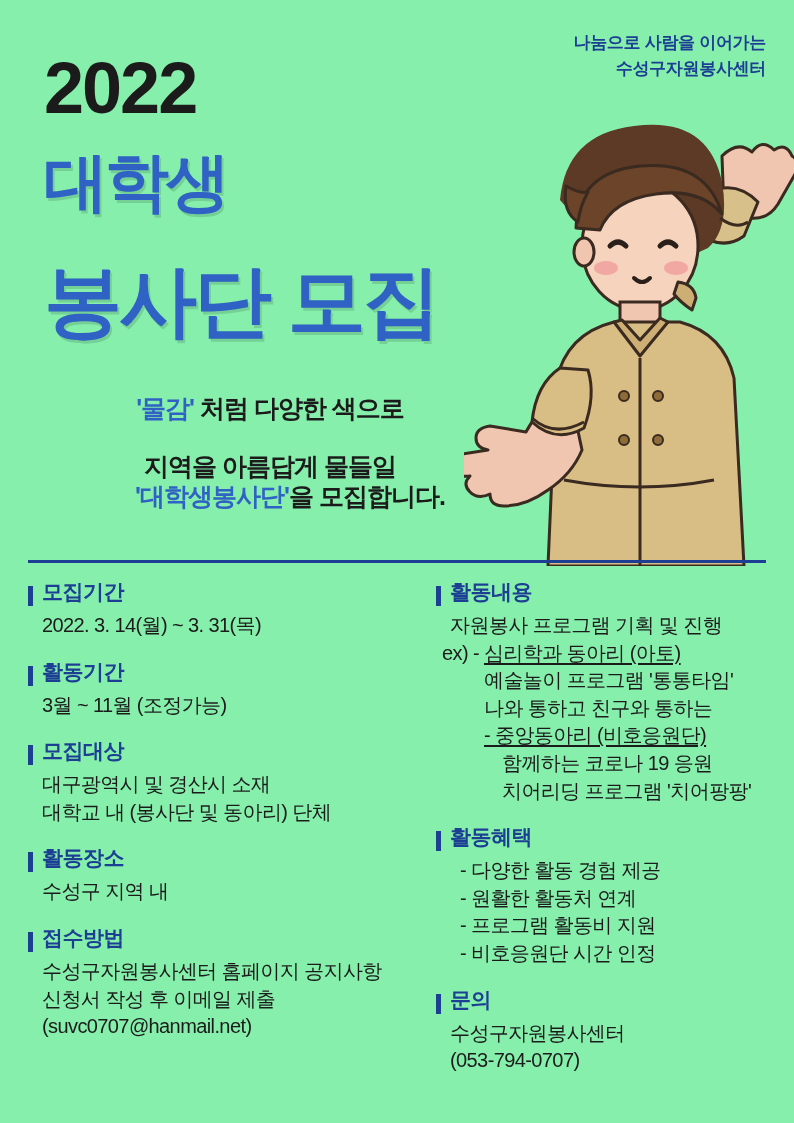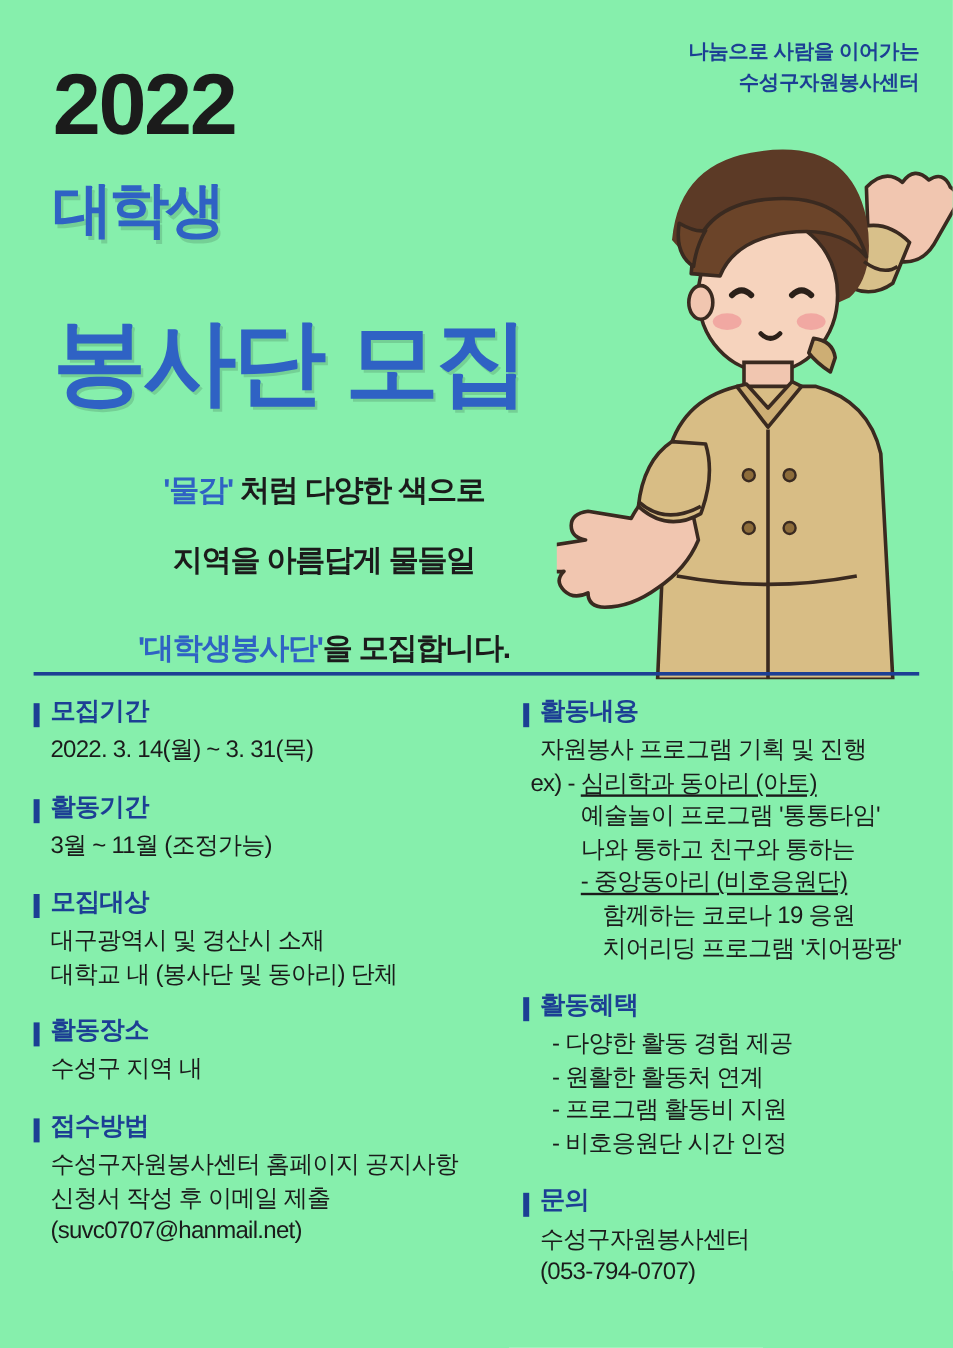--- a/index.html
+++ b/index.html
@@ -43,21 +43,21 @@
     font-size: 72px;
     font-weight: bold;
     color: #1b1b1b;
     letter-spacing: -2px;
     line-height: 1;
   }
   .title1 {
     position: absolute;
     left: 44px;
     top: 150px;
-    font-size: 50px;
+    font-size: 64px;
     font-weight: bold;
     color: #2f62c4;
     letter-spacing: -3px;
     line-height: 1;
     text-shadow: 2px 3px 0 rgba(0,0,0,0.13);
   }
   .title2 {
     position: absolute;
     left: 44px;
     top: 262px;
@@ -74,21 +74,21 @@
     width: 460px;
     text-align: center;
     font-size: 25px;
     font-weight: bold;
     color: #1b1b1b;
     letter-spacing: -1px;
     padding-left: 40px;
   }
   .sub1 { top: 392px; }
   .sub2 { top: 450px; }
-  .sub3 { top: 523px; }
+  .sub3 { top: 480px; margin-left: 20px; }
   .sub .accent { color: #2f62c4; }
 
   .rule {
     position: absolute;
     left: 28px;
     top: 560px;
     width: 738px;
     height: 3px;
     background: #1c3f94;
   }

